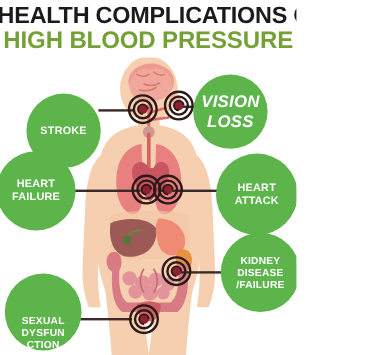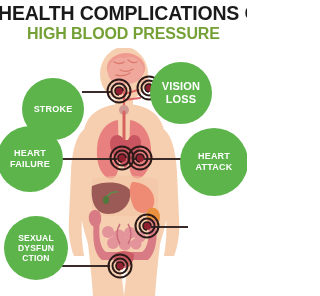--- a/index.html
+++ b/index.html
@@ -31,21 +31,21 @@
     font-size: 19.5px;
     font-weight: bold;
     letter-spacing: -0.2px;
     line-height: 21px;
     white-space: nowrap;
     margin-left: -2px;
   }
   .title-line2 {
     display: block;
     color: #74a035;
-    font-size: 16px;
+    font-size: 20px;
     font-weight: bold;
     letter-spacing: -0.1px;
     line-height: 20px;
     white-space: nowrap;
   }
 
   
   .body-figure {
     position: absolute;
     left: 62px;
@@ -85,25 +85,25 @@
     z-index: 30;
     box-sizing: border-box;
   }
   .bubble span {
     display: block;
     line-height: 1.18;
     letter-spacing: 0.2px;
   }
 
   .bubble-stroke        { left: 22px;  top: 78px;  width: 62px;  height: 62px;  font-size: 9px; }
-  .bubble-vision        { left: 150px; top: 62px;  width: 62px;  height: 62px;  font-size: 11px; }
+  .bubble-vision        { left: 161px; top: 62px;  width: 62px;  height: 62px;  font-size: 14px; font-style: italic; }
   .bubble-heart-failure { left: -3px;  top: 126px; width: 66px;  height: 66px;  font-size: 9px; }
   .bubble-heart-attack  { left: 180px; top: 128px; width: 68px;  height: 68px;  font-size: 9px; }
   .bubble-kidney        { left: 184px; top: 194px; width: 66px;  height: 66px;  font-size: 8.5px; }
-  .bubble-sexual        { left: 4px;   top: 216px; width: 64px;  height: 64px;  font-size: 8.5px; }
+  .bubble-sexual        { left: 4px;   top: 228px; width: 64px;  height: 64px;  font-size: 8.5px; align-items: flex-end; }
 </style>
 </head>
 <body>
 
 <div id="infographic">
 
   <div class="title-block">
     <span class="title-line1">HEALTH COMPLICATIONS OF</span>
     <span class="title-line2">HIGH BLOOD PRESSURE</span>
   </div>
@@ -277,20 +277,25 @@
   <div class="bubble bubble-heart-failure">
     <span style="white-space:pre-line;">HEART
 FAILURE</span>
   </div>
 
   <div class="bubble bubble-heart-attack">
     <span style="white-space:pre-line;">HEART
 ATTACK</span>
   </div>
 
+  <div class="bubble bubble-kidney">
+    <span style="white-space:pre-line;">KIDNEY
+DISEASE
+/FAILURE</span>
+  </div>
 
   <div class="bubble bubble-sexual">
     <span style="white-space:pre-line;">SEXUAL
 DYSFUN
 CTION</span>
   </div>
 
 </div>
 
 </body></html>

